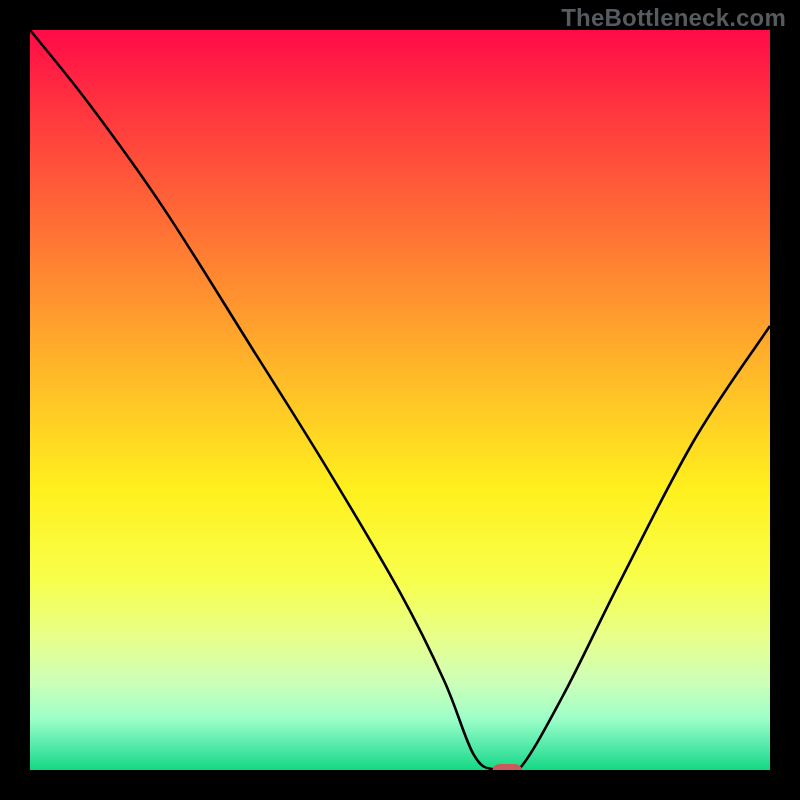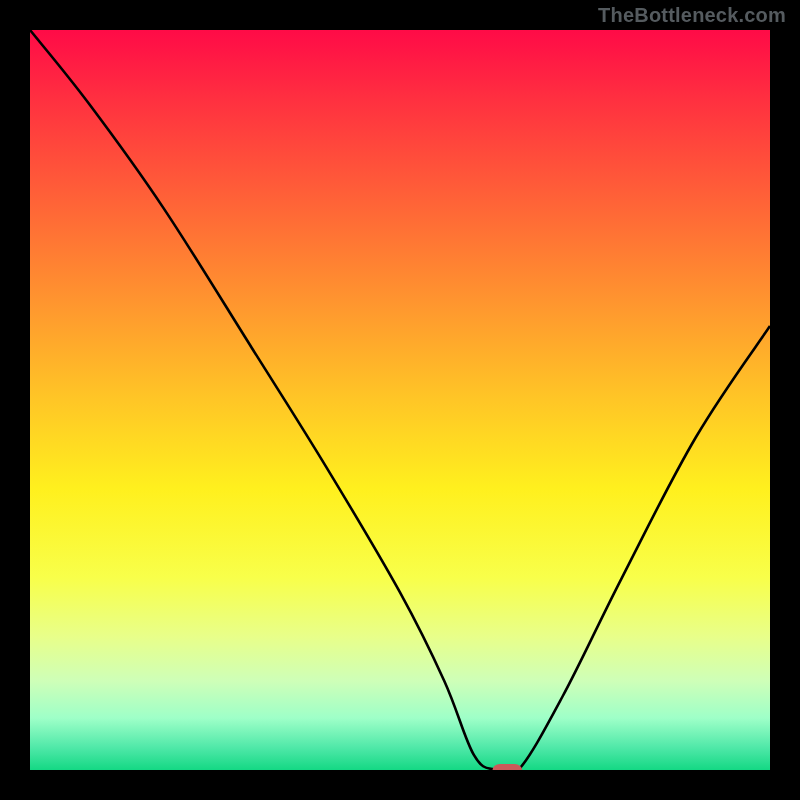--- a/index.html
+++ b/index.html
@@ -14,21 +14,21 @@
   .frame {
     position: relative;
     width: 800px;
     height: 800px;
     background: #000;
   }
   .watermark {
     position: absolute;
     top: 4px;
     right: 14px;
-    font-size: 20px;
+    font-size: 24px;
     font-weight: 600;
     color: #555b5f;
     letter-spacing: 0.2px;
     z-index: 10;
     margin-left: 40px;
   }
   .plot-area {
     position: absolute;
     left: 30px;
     top: 30px;

